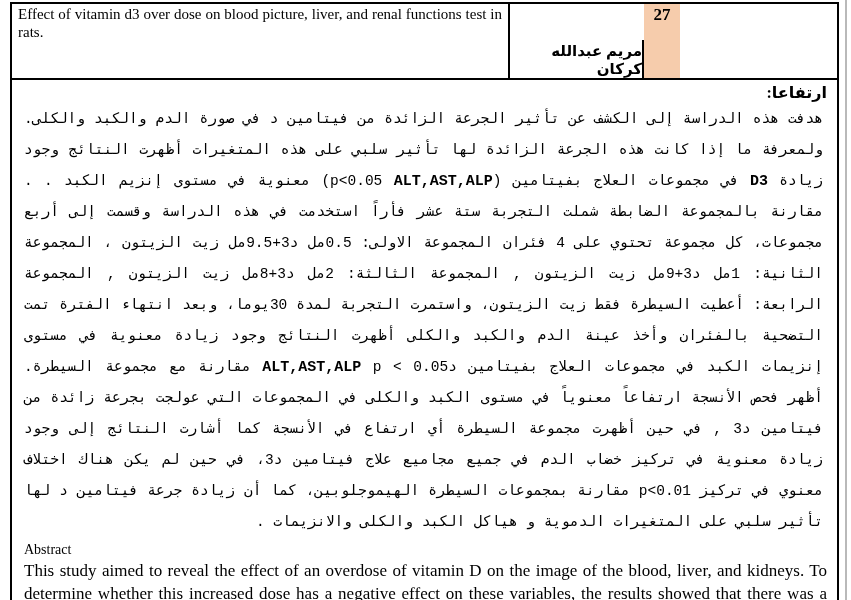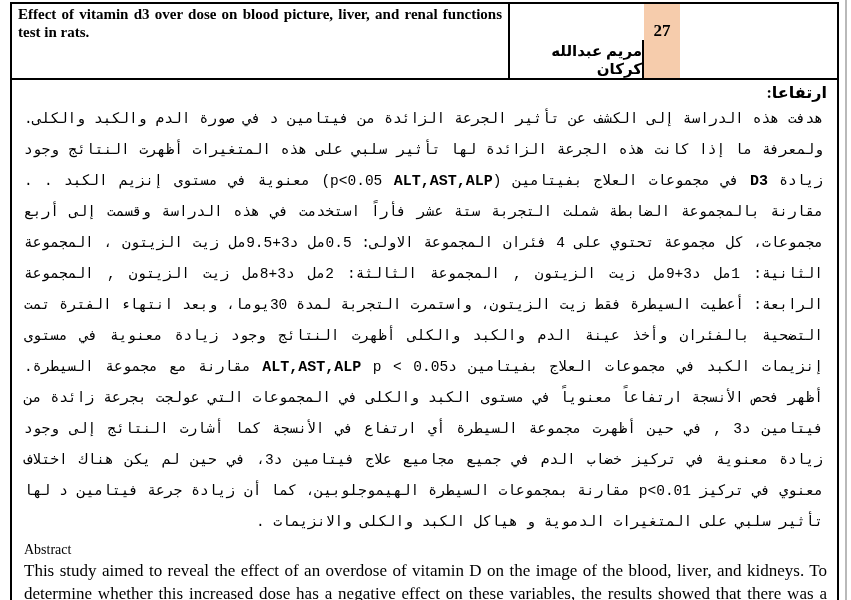--- a/index.html
+++ b/index.html
@@ -40,21 +40,21 @@
     align-items: stretch;
     border-bottom: 2px solid #000;
   }
   .header-cell {
     box-sizing: border-box;
     border-right: 2px solid #000;
   }
   .title-cell {
     width: 498px;
     padding: 1px 6px 2px 6px;
-    font-weight: bold;
+    font-weight: normal;
     font-size: 15px;
     line-height: 18px;
     text-align: justify;
   }
   .name-cell {
     display: flex;
     align-items: flex-start;
     justify-content: center;
     padding-top: 2px;
     font-weight: bold;
@@ -67,21 +67,21 @@
   .supervisor-cell { width: 155px; }
   .num-cell {
     width: 36px;
     border-right: none;
     background: #f6ccac;
     display: flex;
     align-items: flex-start;
     justify-content: center;
     font-weight: bold;
     font-size: 17px;
-    padding-top: 17px;
+    padding-top: 1px;
   }
   .content-row {
     box-sizing: border-box;
     padding: 2px 10px 10px 12px;
     min-height: 560px;
   }
   .arabic-heading {
     direction: rtl;
     text-align: right;
     font-weight: bold;

